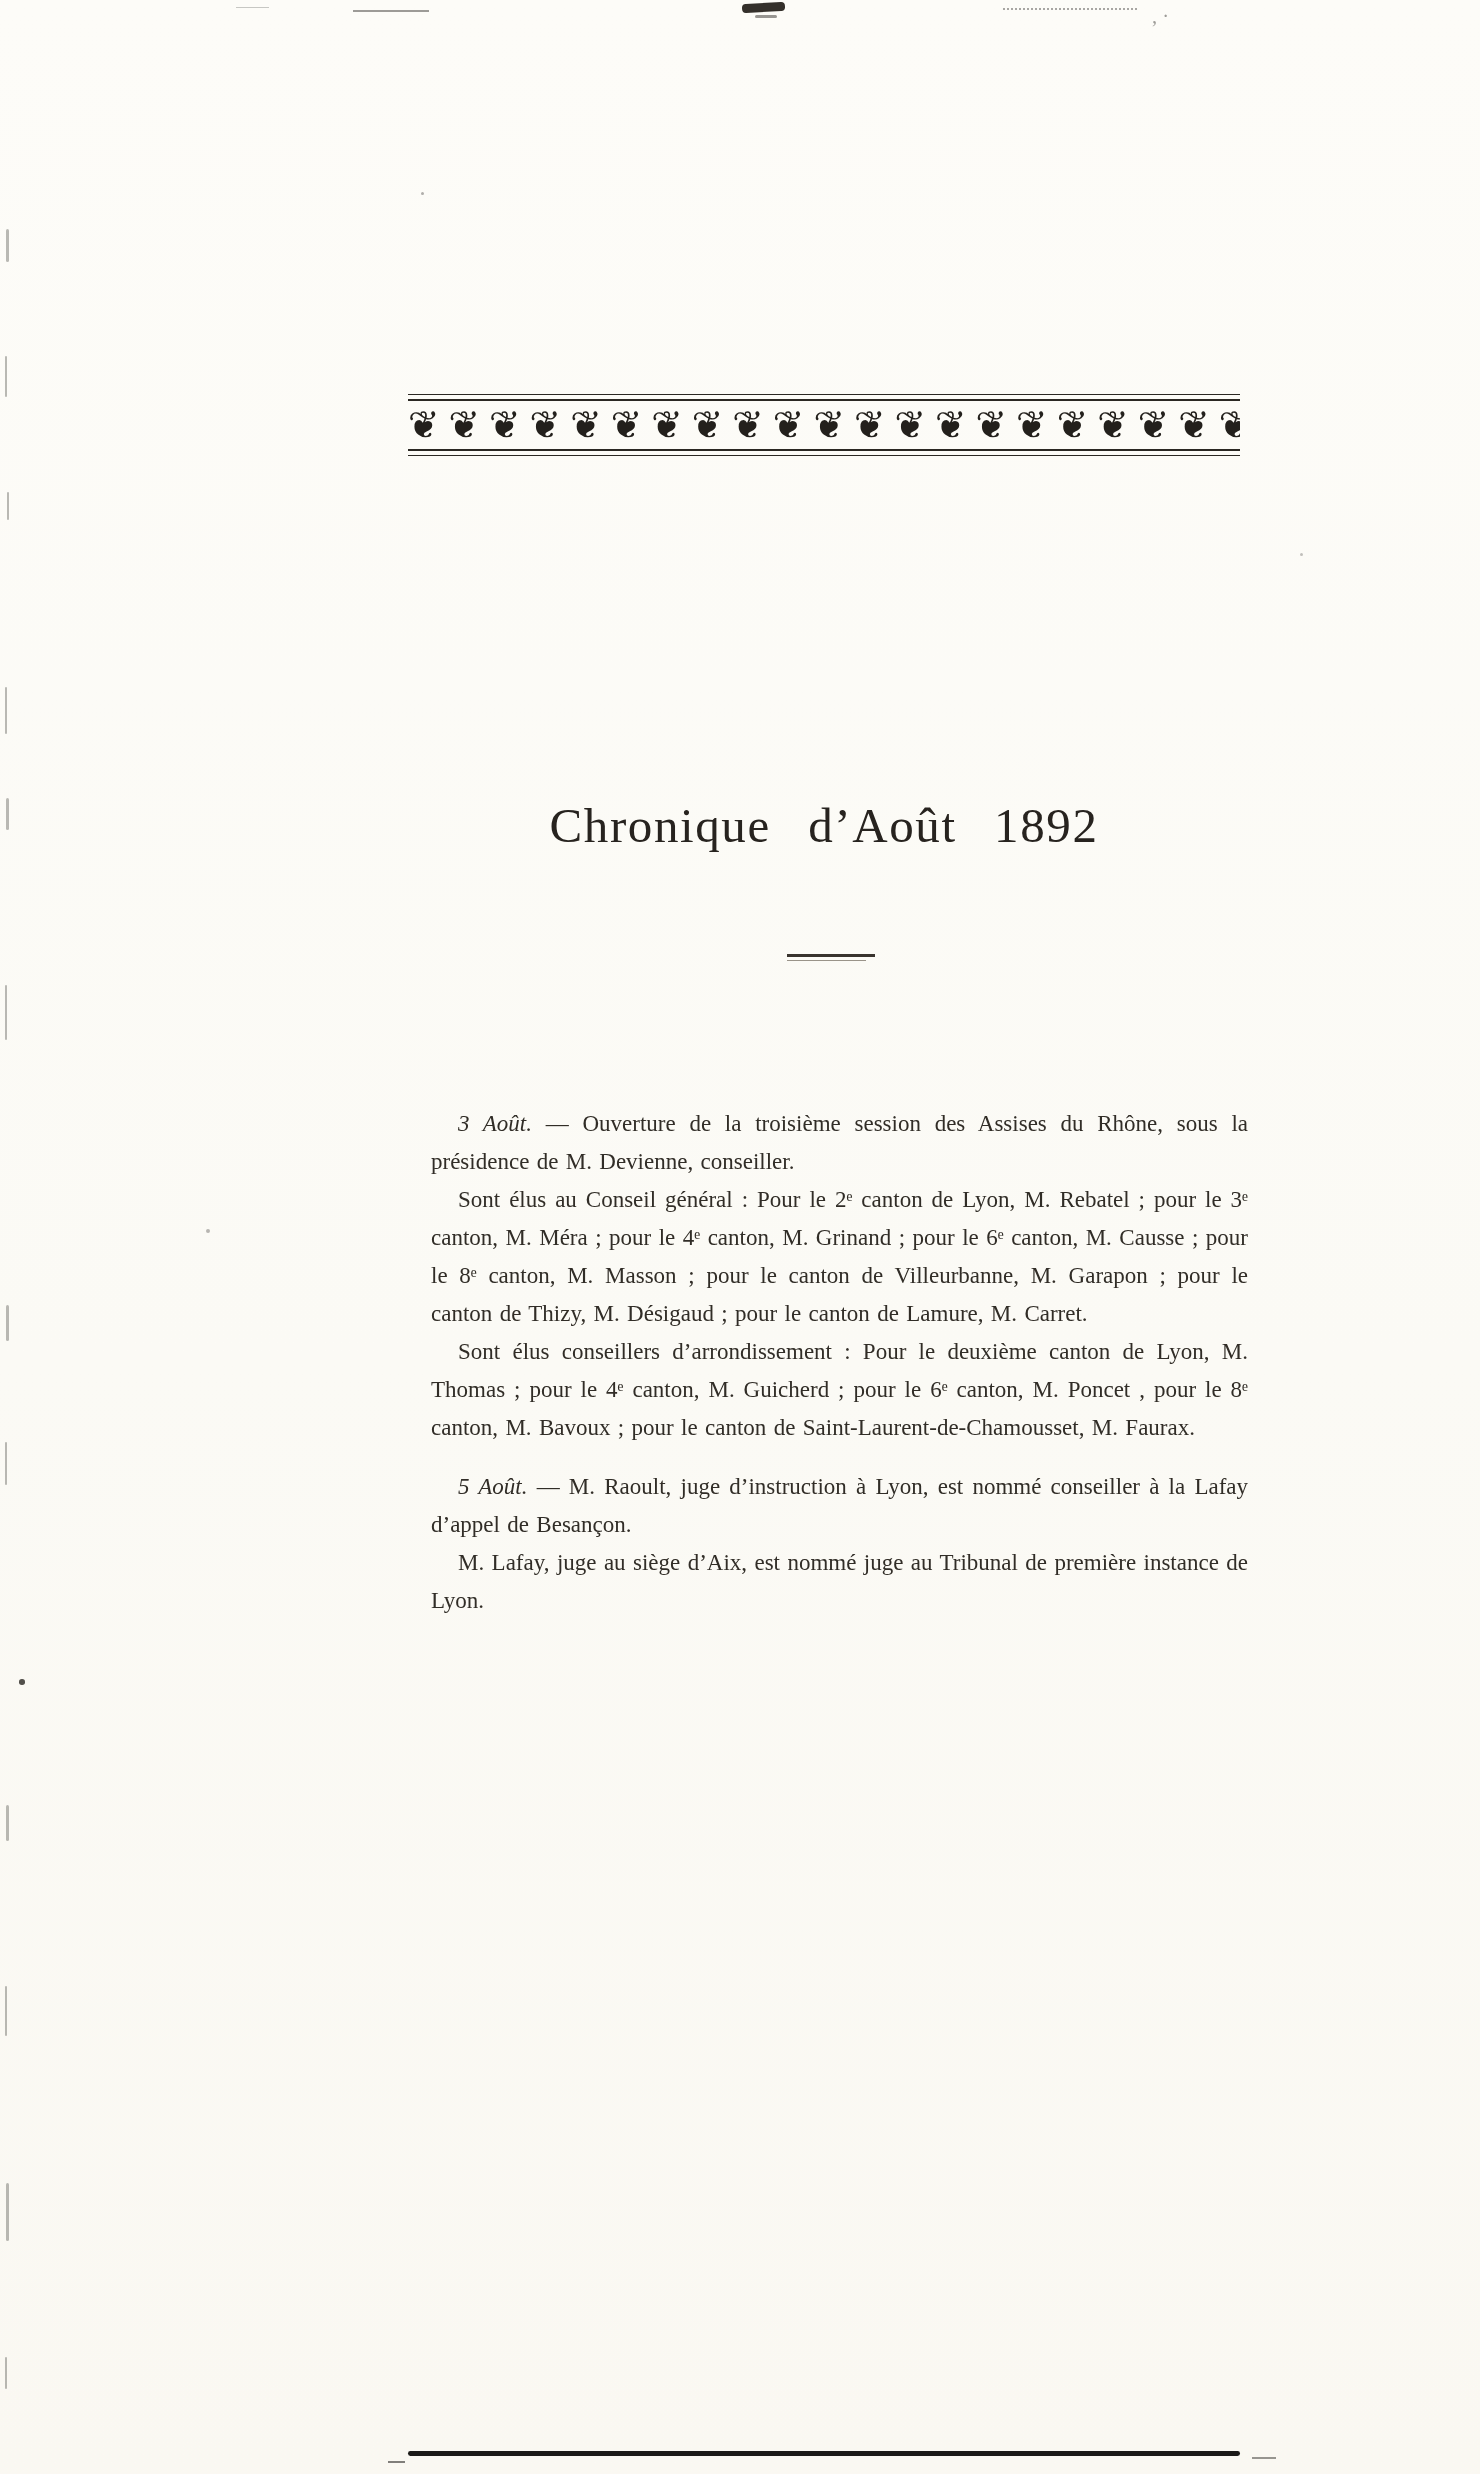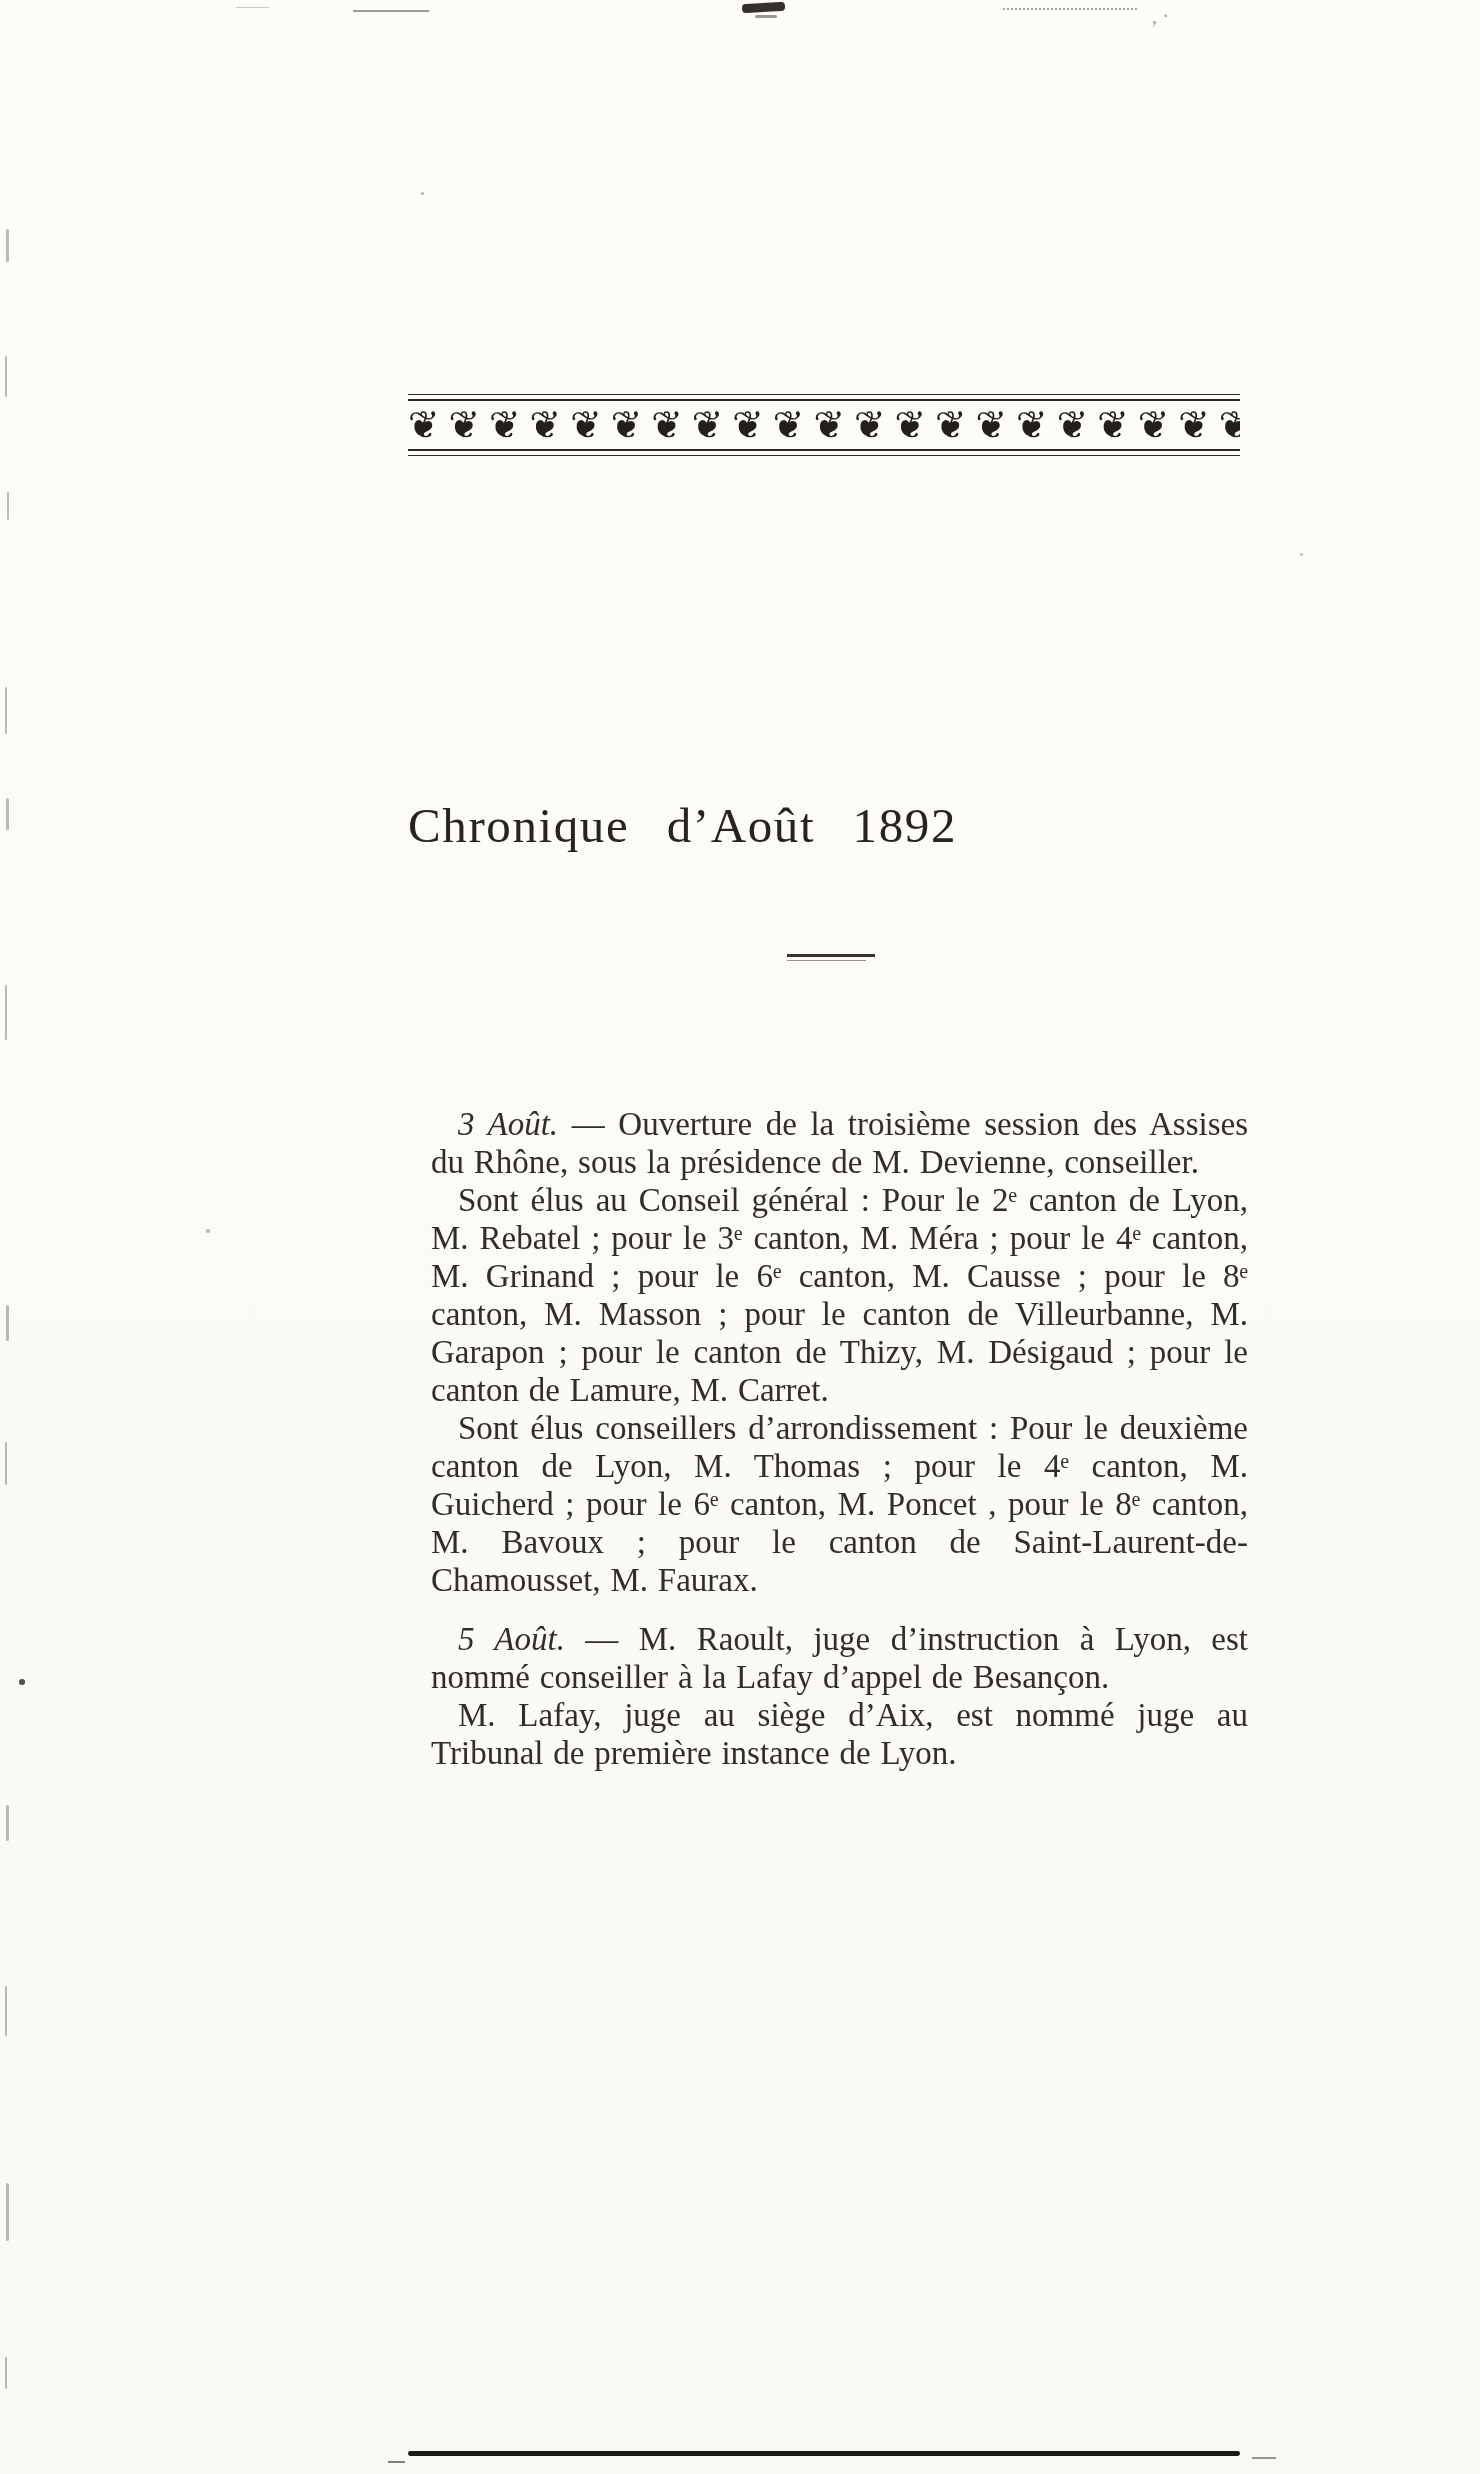--- a/index.html
+++ b/index.html
@@ -43,20 +43,21 @@
     overflow: hidden;
     color: #23201c;
   }
 
   
   .title {
     position: absolute;
     left: 408px;
     top: 794px;
     width: 832px;
+    text-align: center;
     font-size: 49px;
     line-height: 63px;
     letter-spacing: 1.6px;
     word-spacing: 23.6px;
     color: #27231f;
   }
 
   .title-divider {
     position: absolute;
     left: 787px;
@@ -75,21 +76,21 @@
 
   
   .text-block {
     position: absolute;
     left: 431px;
     top: 1084px;
     width: 817px;
   }
   .text-block p {
     margin: 0;
-    font-size: 33px;
+    font-size: 23px;
     line-height: 38px;
     text-align: justify;
     text-indent: 27px;
     word-spacing: 1.6px;
     color: #312d27;
   }
   .text-block p.date-para {
     margin-top: 21px;
   }
   .date-lead {

